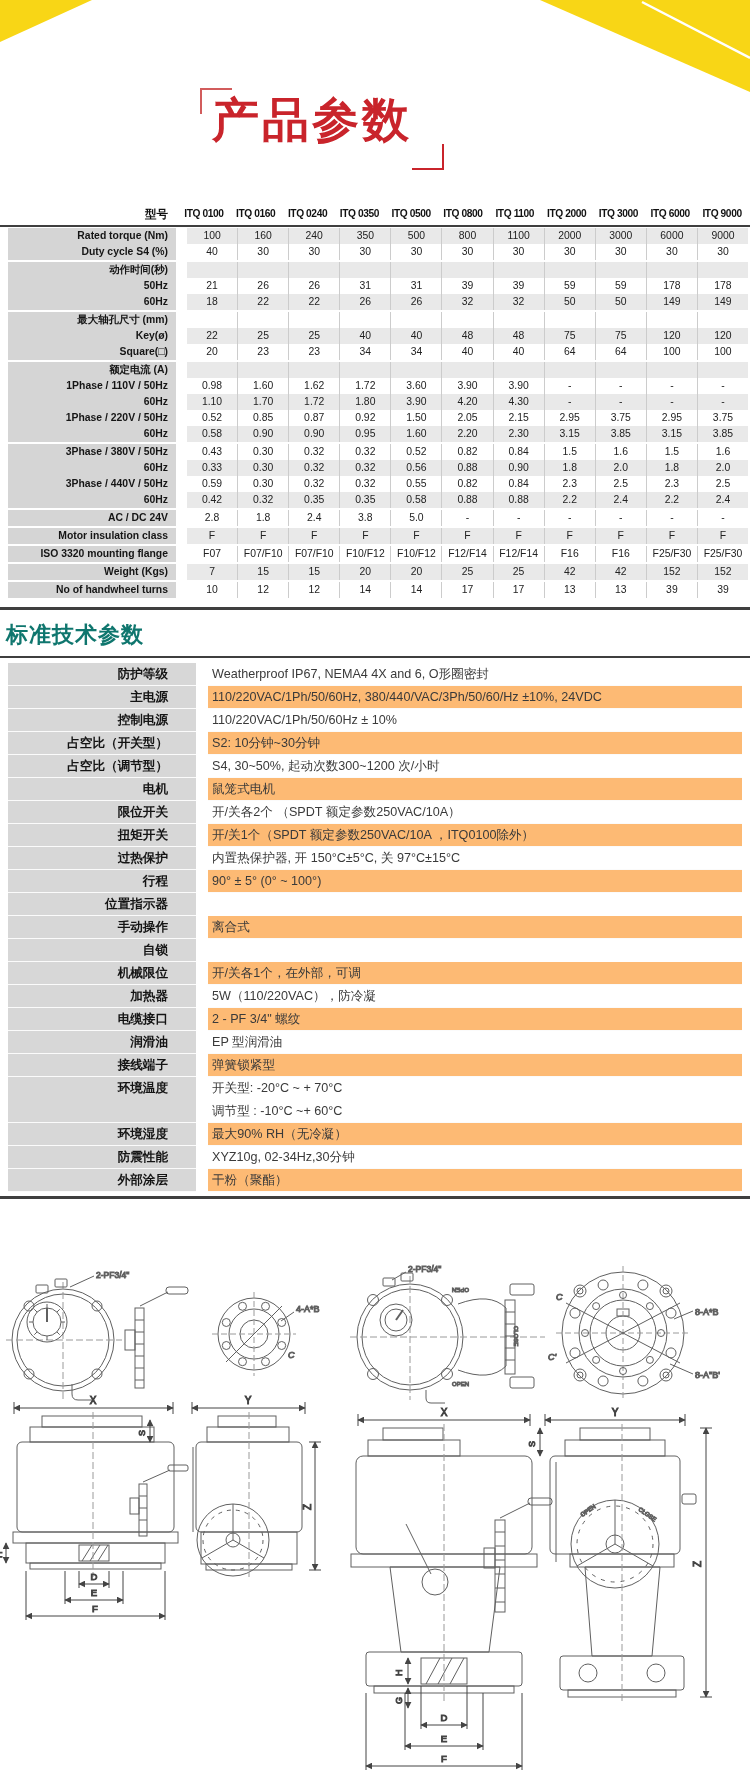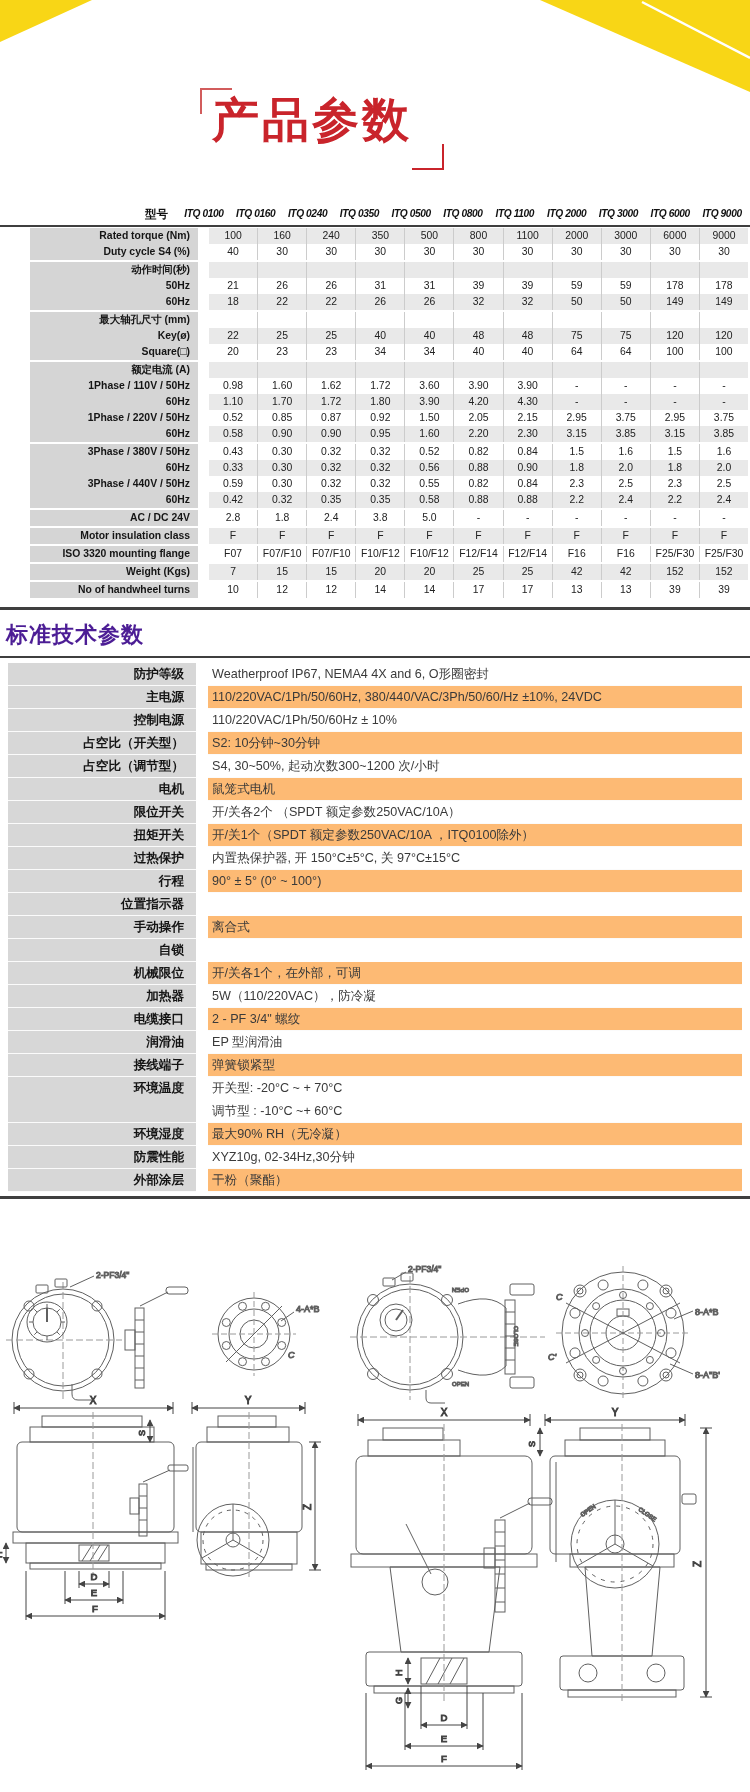--- a/index.html
+++ b/index.html
@@ -26,42 +26,42 @@
   .rule{left:0;width:750px;background:#3f3f3f;}
   #rule-header{top:225px;height:2px;}
   #rule-table-bottom{top:607px;height:3px;}
   #rule-tech-title{top:656px;height:2px;}
   #rule-bottom{top:1196px;height:3px;}
 
   
   #spec{left:8px;top:204px;width:740px;}
   .spec-header{display:flex;height:20px;line-height:20px;}
   .h-label{width:168px;text-align:right;padding-right:8px;font-weight:bold;font-size:11.5px;color:#111;box-sizing:border-box;}
-  .h-models{flex:1;display:flex;margin-left:2px;font-style:italic;}
+  .h-models{flex:1;display:flex;margin-left:2px;}
   .h-model{flex:1;text-align:center;font-weight:bold;font-size:10.2px;color:#111;letter-spacing:-0.4px;}
   #spec-rows{margin-top:4px;}
   .spec-row{display:flex;height:16px;line-height:16px;}
   .spec-row.sep{margin-top:2px;}
   .spec-label{
     width:168px;background:#d5d5d5;font-weight:bold;font-size:10.4px;color:#151515;
-    text-align:right;padding-right:8px;box-sizing:border-box;white-space:nowrap;margin-left:22px;
+    text-align:right;padding-right:8px;box-sizing:border-box;white-space:nowrap;
   }
   .spec-cells{flex:1;display:flex;margin-left:11px;}
   .spec-cell{flex:1;text-align:center;font-size:10.4px;color:#222;border-left:1px solid #cccccc;background:#ffffff;}
   .spec-cell:first-child{border-left:none;}
   .spec-row.shade .spec-cell{background:#e9e9e9;}
 
   
-  #tech-title{left:6px;top:620px;font-size:22px;font-weight:bold;color:#4c1d95;letter-spacing:1px;}
+  #tech-title{left:6px;top:620px;font-size:22px;font-weight:bold;color:#0f766e;letter-spacing:1px;}
   #tech{left:8px;top:663px;width:734px;}
   .tech-row{display:flex;height:23px;line-height:23px;}
   .tech-row.tall{height:46px;}
   .tech-label{
     width:188px;background:#d7d7d7;font-weight:bold;font-size:12.6px;color:#141414;
-    text-align:right;padding-right:12px;box-sizing:border-box;border-bottom:1px solid #fbfbfb;white-space:nowrap;
+    text-align:right;padding-right:28px;box-sizing:border-box;border-bottom:1px solid #fbfbfb;white-space:nowrap;
   }
   .tech-value{
     flex:1;margin-left:12px;padding-left:4px;font-size:12.6px;color:#3a3a3a;
     border-bottom:1px solid #fbfbfb;white-space:nowrap;
   }
   .tech-row.shade .tech-value{background:#fdba74;}
   .tech-value .line{height:23px;line-height:23px;}
 
   
   #drawings{top:1232px;left:0;}

